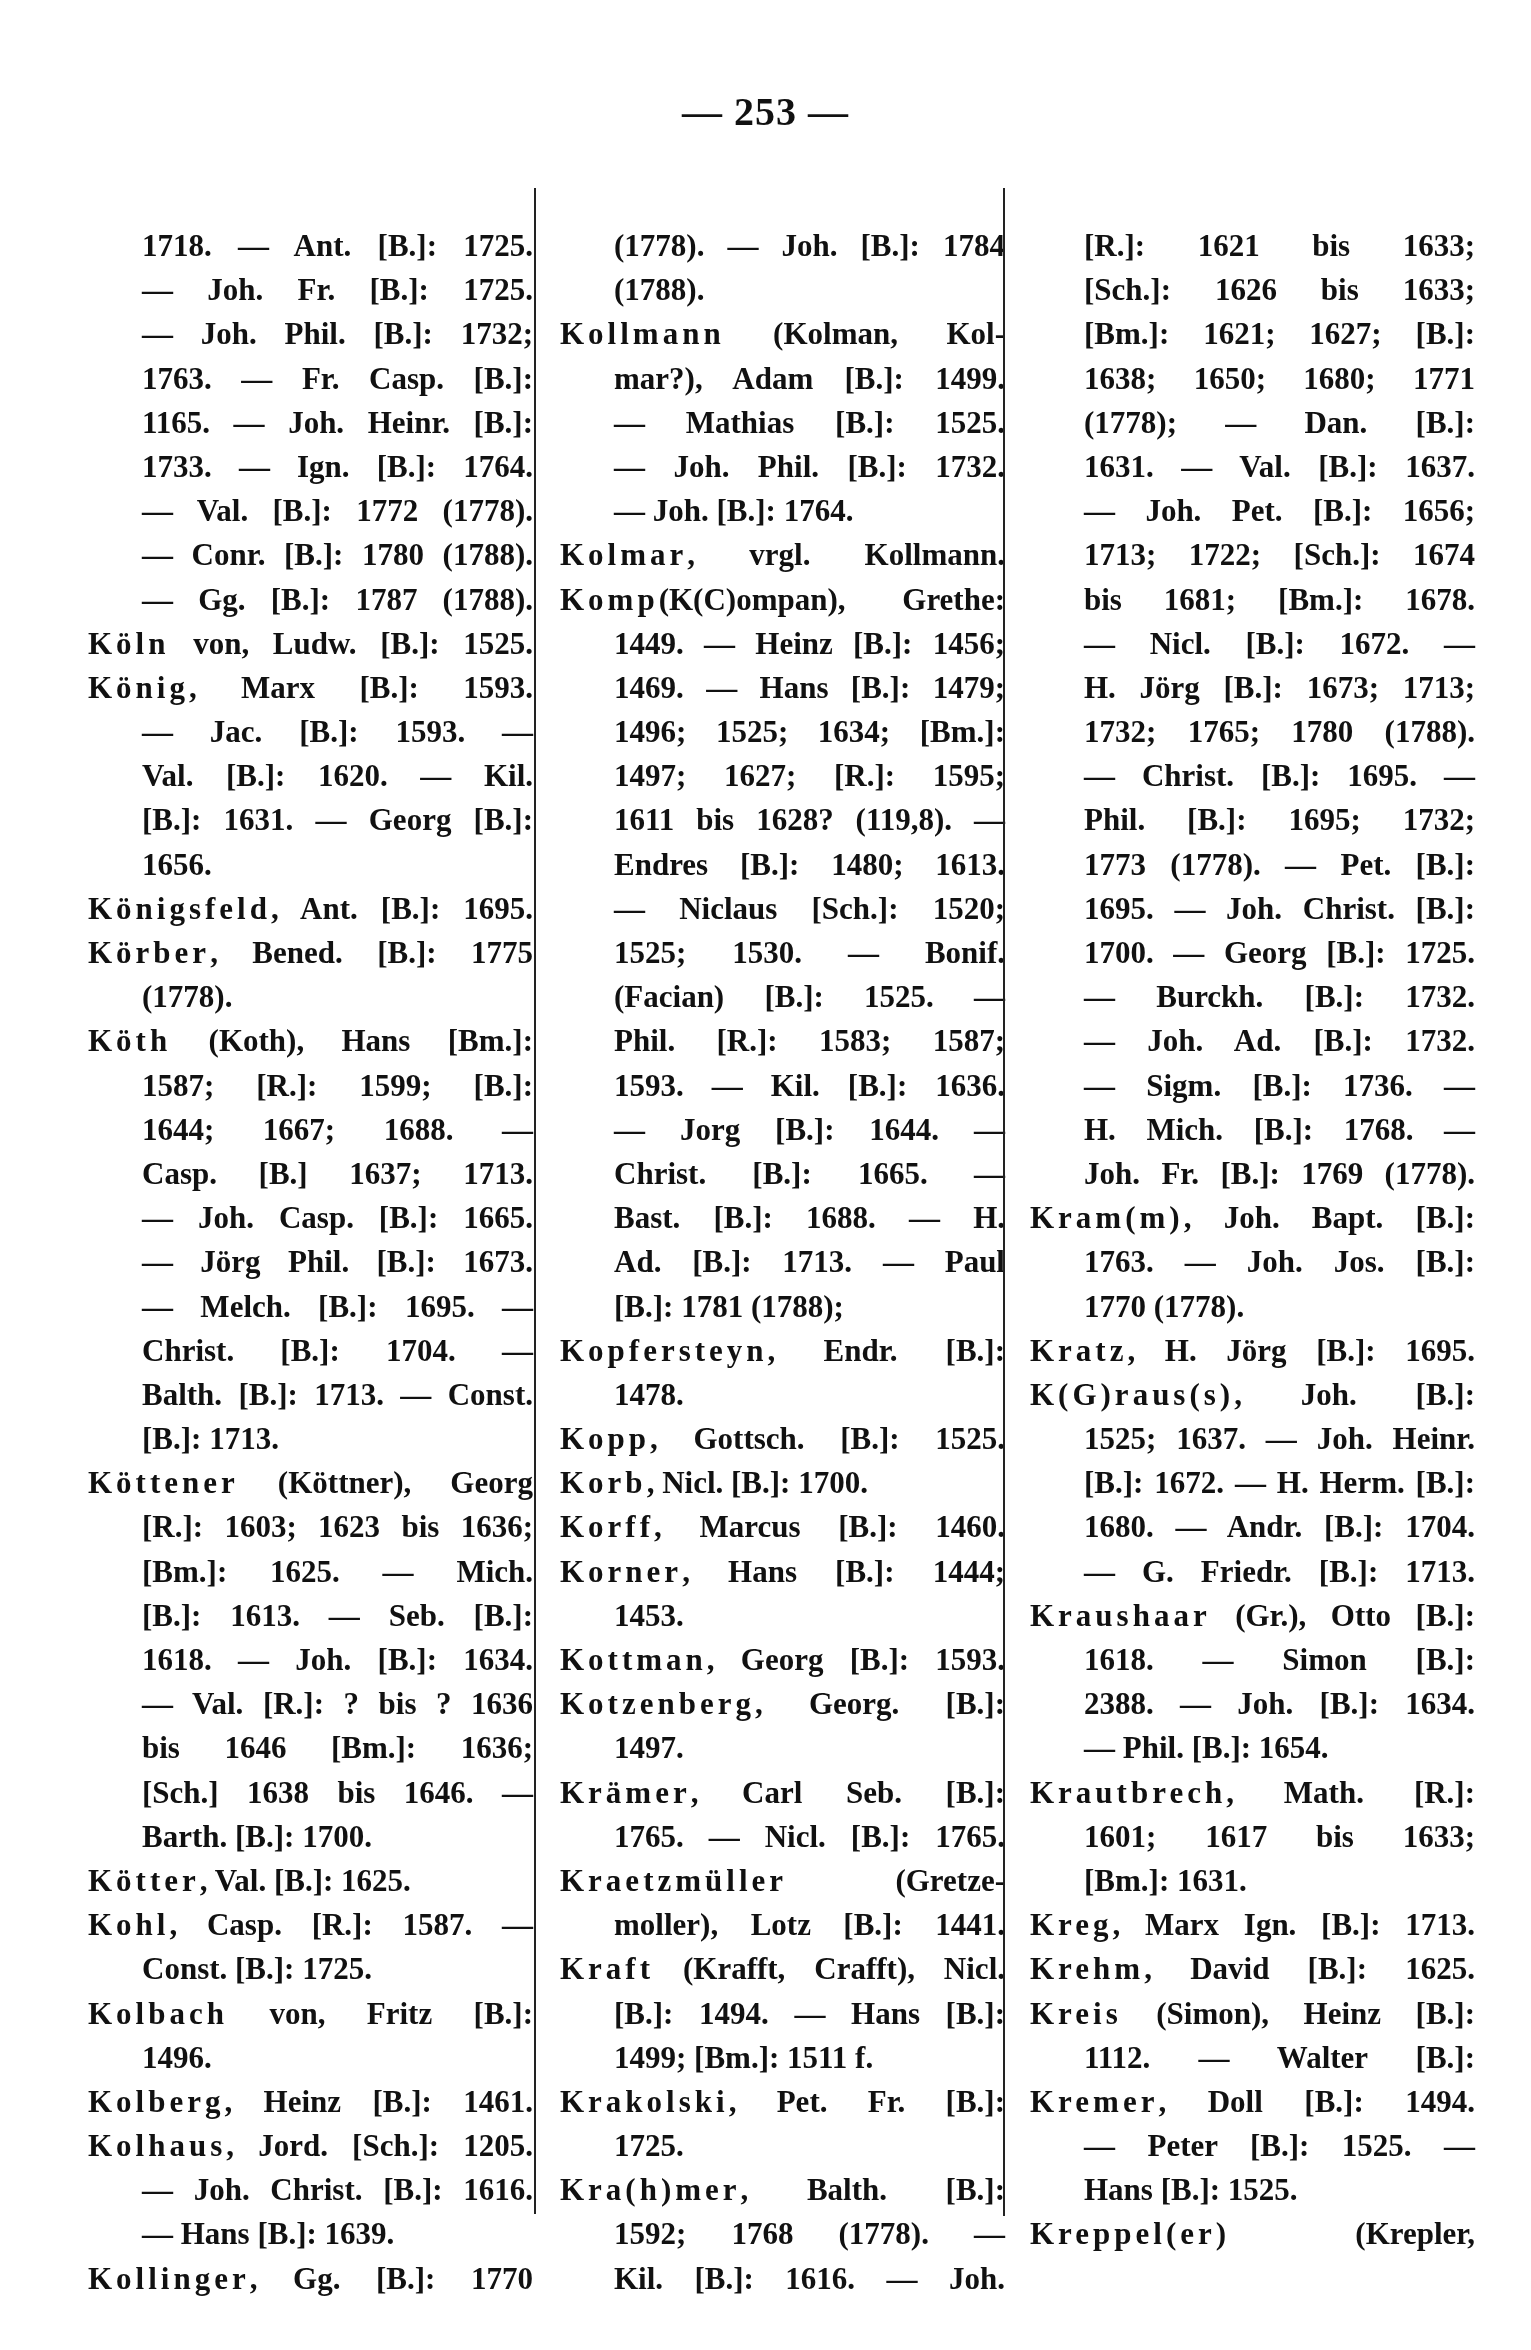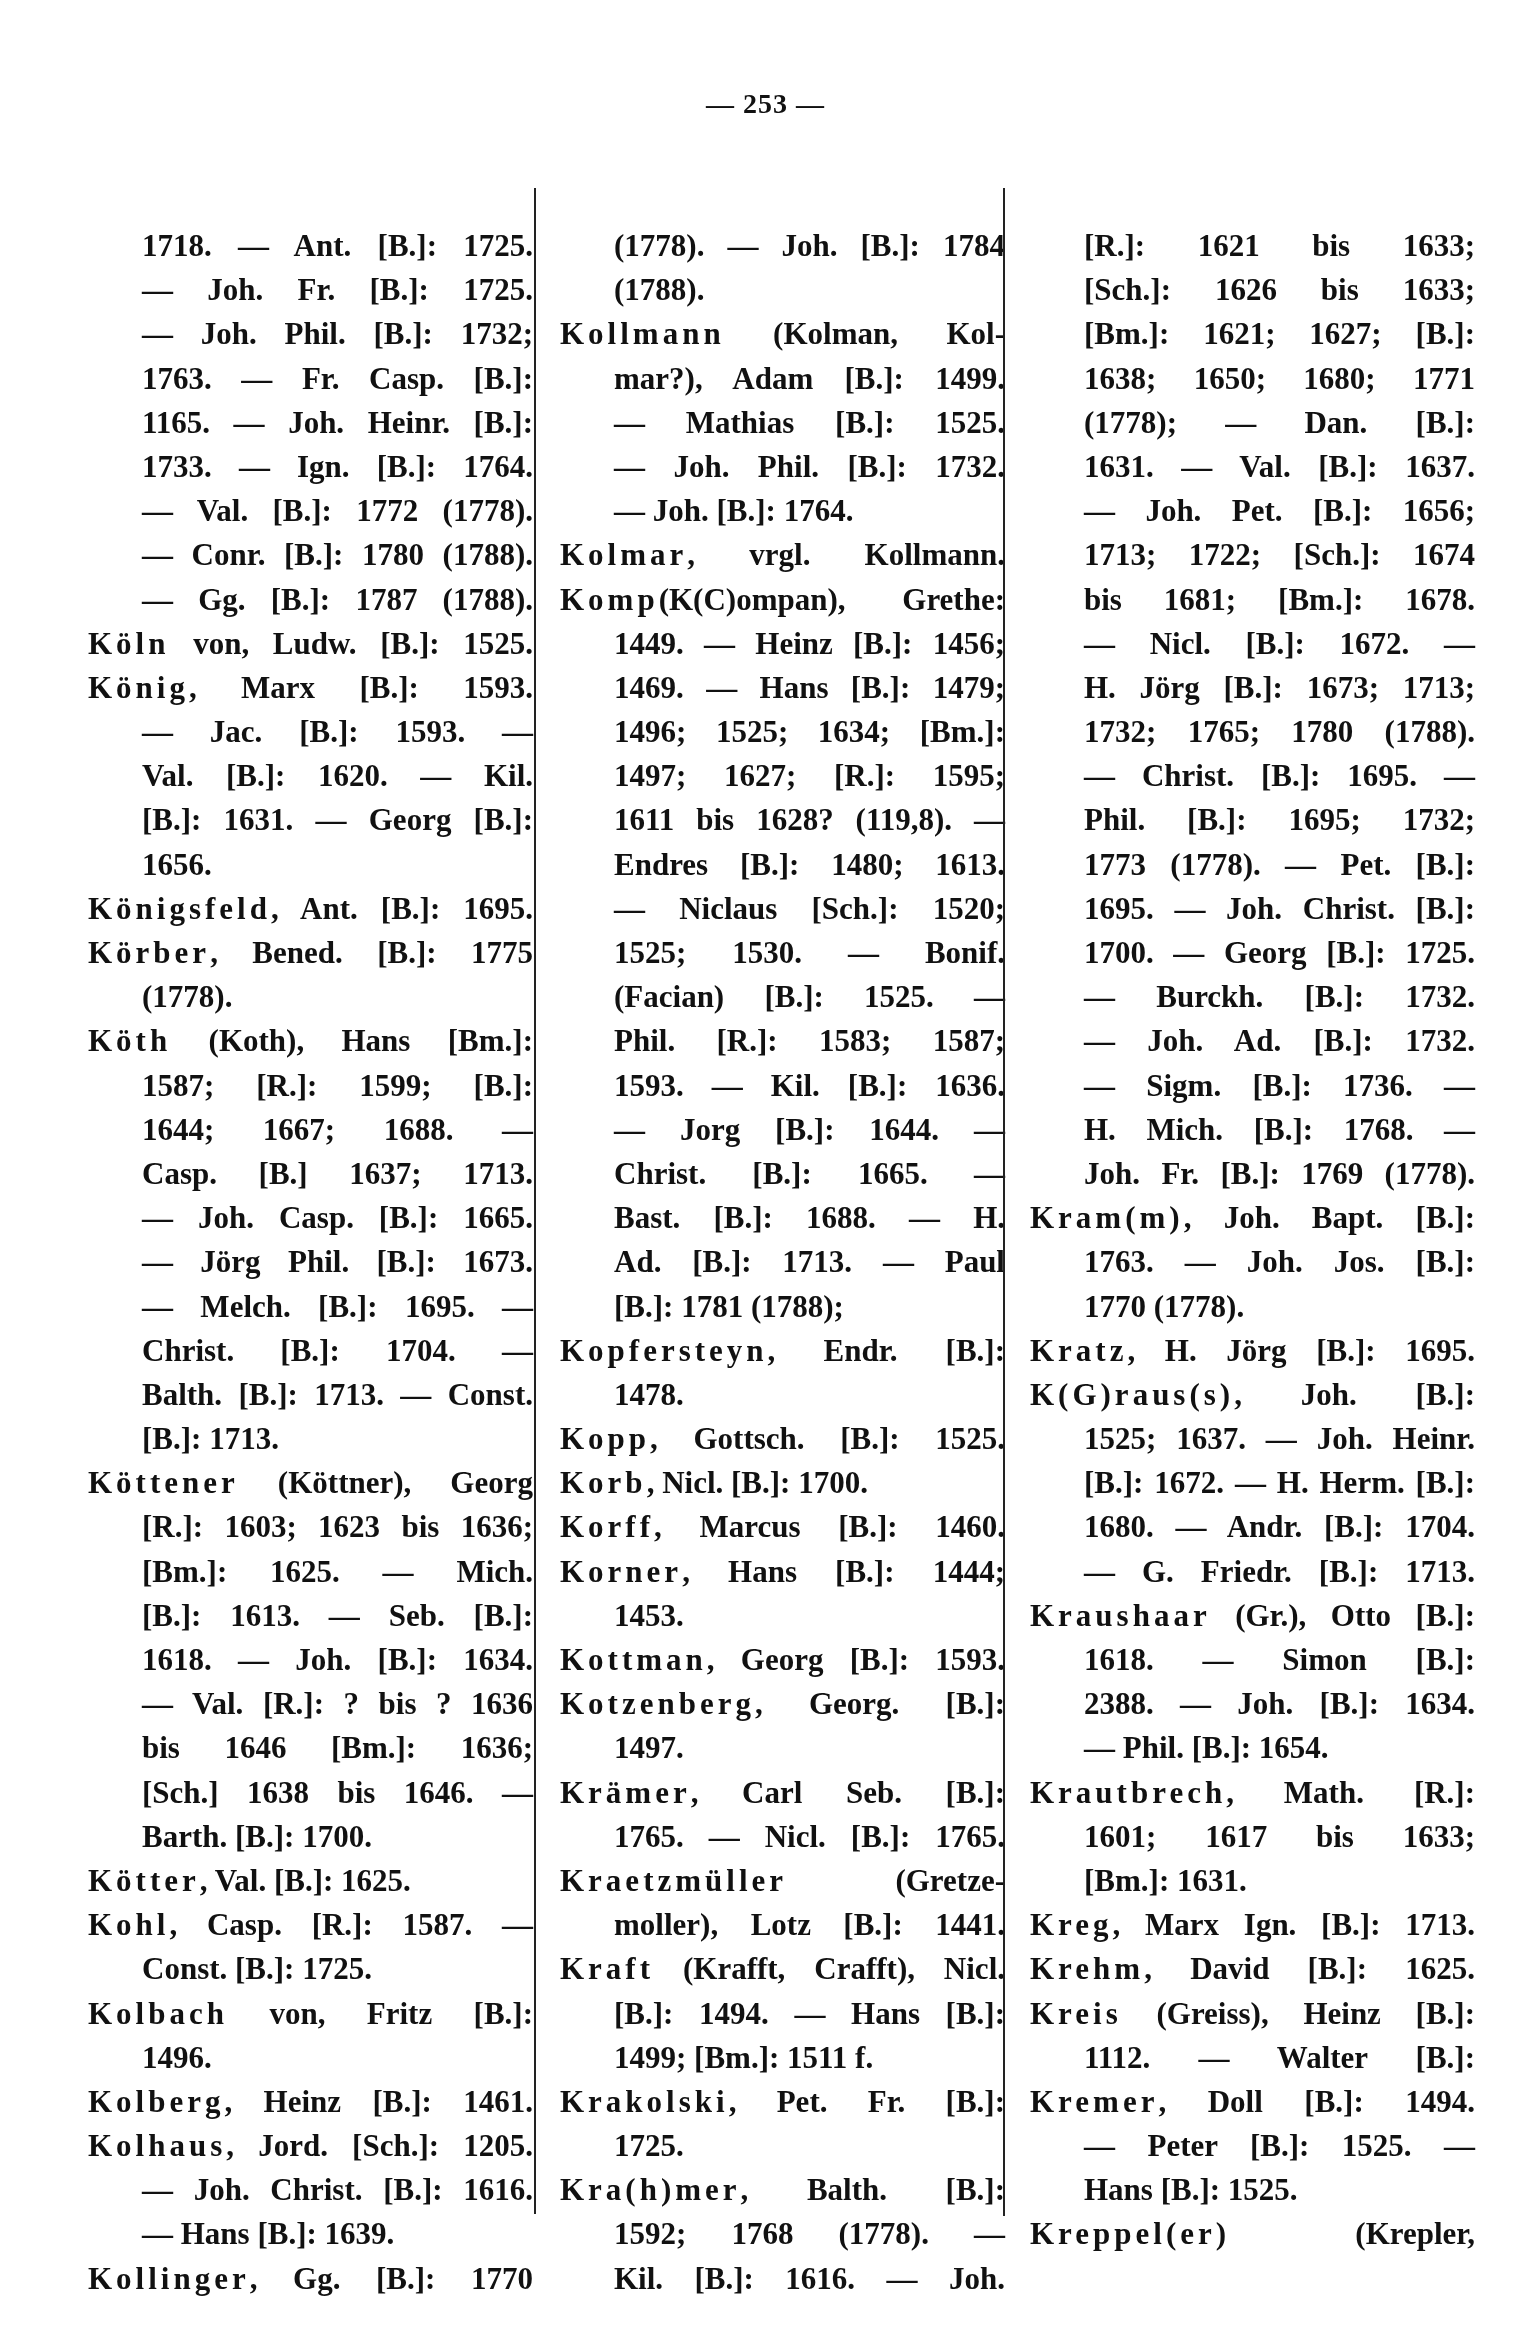--- a/index.html
+++ b/index.html
@@ -1,19 +1,19 @@
 <!DOCTYPE html>
 <html><head>
 <meta charset="utf-8">
 <style>
   html, body { margin: 0; padding: 0; background: #ffffff; }
   body { width: 1531px; height: 2350px; position: relative; overflow: hidden;
          font-family: "Liberation Serif", "DejaVu Serif", serif; color: #111; }
   .page-number { position: absolute; top: 88px; left: 0; width: 1531px; text-align: center;
-                 font-size: 28px; font-weight: bold; letter-spacing: 1px; }
+                 font-size: 40px; font-weight: bold; letter-spacing: 1px; }
   .column { position: absolute; top: 176px; width: 445px; margin-top: 48px; }
   .col-1 { left: 88px; }
   .col-2 { left: 560px; }
   .col-3 { left: 1030px; }
   .line { height: 44.2px; line-height: 44.2px; font-size: 31px; font-weight: bold;
           white-space: nowrap; text-align: justify; text-align-last: justify; }
   .line.short { text-align-last: left; }
   .line.indent { padding-left: 54px; }
   .line .head { letter-spacing: 4px; }
   .divider { position: absolute; width: 2px; background: #222; }
@@ -159,19 +159,19 @@
     <div class="line indent"><span>— G. Friedr. [B.]: 1713.</span></div>
     <div class="line"><span class="head">Kraushaar</span><span> (Gr.), Otto [B.]:</span></div>
     <div class="line indent"><span>1618. — Simon [B.]:</span></div>
     <div class="line indent"><span>2388. — Joh. [B.]: 1634.</span></div>
     <div class="line indent short"><span>— Phil. [B.]: 1654.</span></div>
     <div class="line"><span class="head">Krautbrech</span><span>, Math. [R.]:</span></div>
     <div class="line indent"><span>1601; 1617 bis 1633;</span></div>
     <div class="line indent short"><span>[Bm.]: 1631.</span></div>
     <div class="line"><span class="head">Kreg</span><span>, Marx Ign. [B.]: 1713.</span></div>
     <div class="line"><span class="head">Krehm</span><span>, David [B.]: 1625.</span></div>
-    <div class="line"><span class="head">Kreis</span><span> (Greiss), Heinz [B.]:</span></div>
+    <div class="line"><span class="head">Kreis</span><span> (Simon), Heinz [B.]:</span></div>
     <div class="line indent"><span>1112. — Walter [B.]:</span></div>
     <div class="line"><span class="head">Kremer</span><span>, Doll [B.]: 1494.</span></div>
     <div class="line indent"><span>— Peter [B.]: 1525. —</span></div>
     <div class="line indent short"><span>Hans [B.]: 1525.</span></div>
     <div class="line"><span class="head">Kreppel(er)</span><span> (Krepler,</span></div>
   </div>
 
 </body></html>

